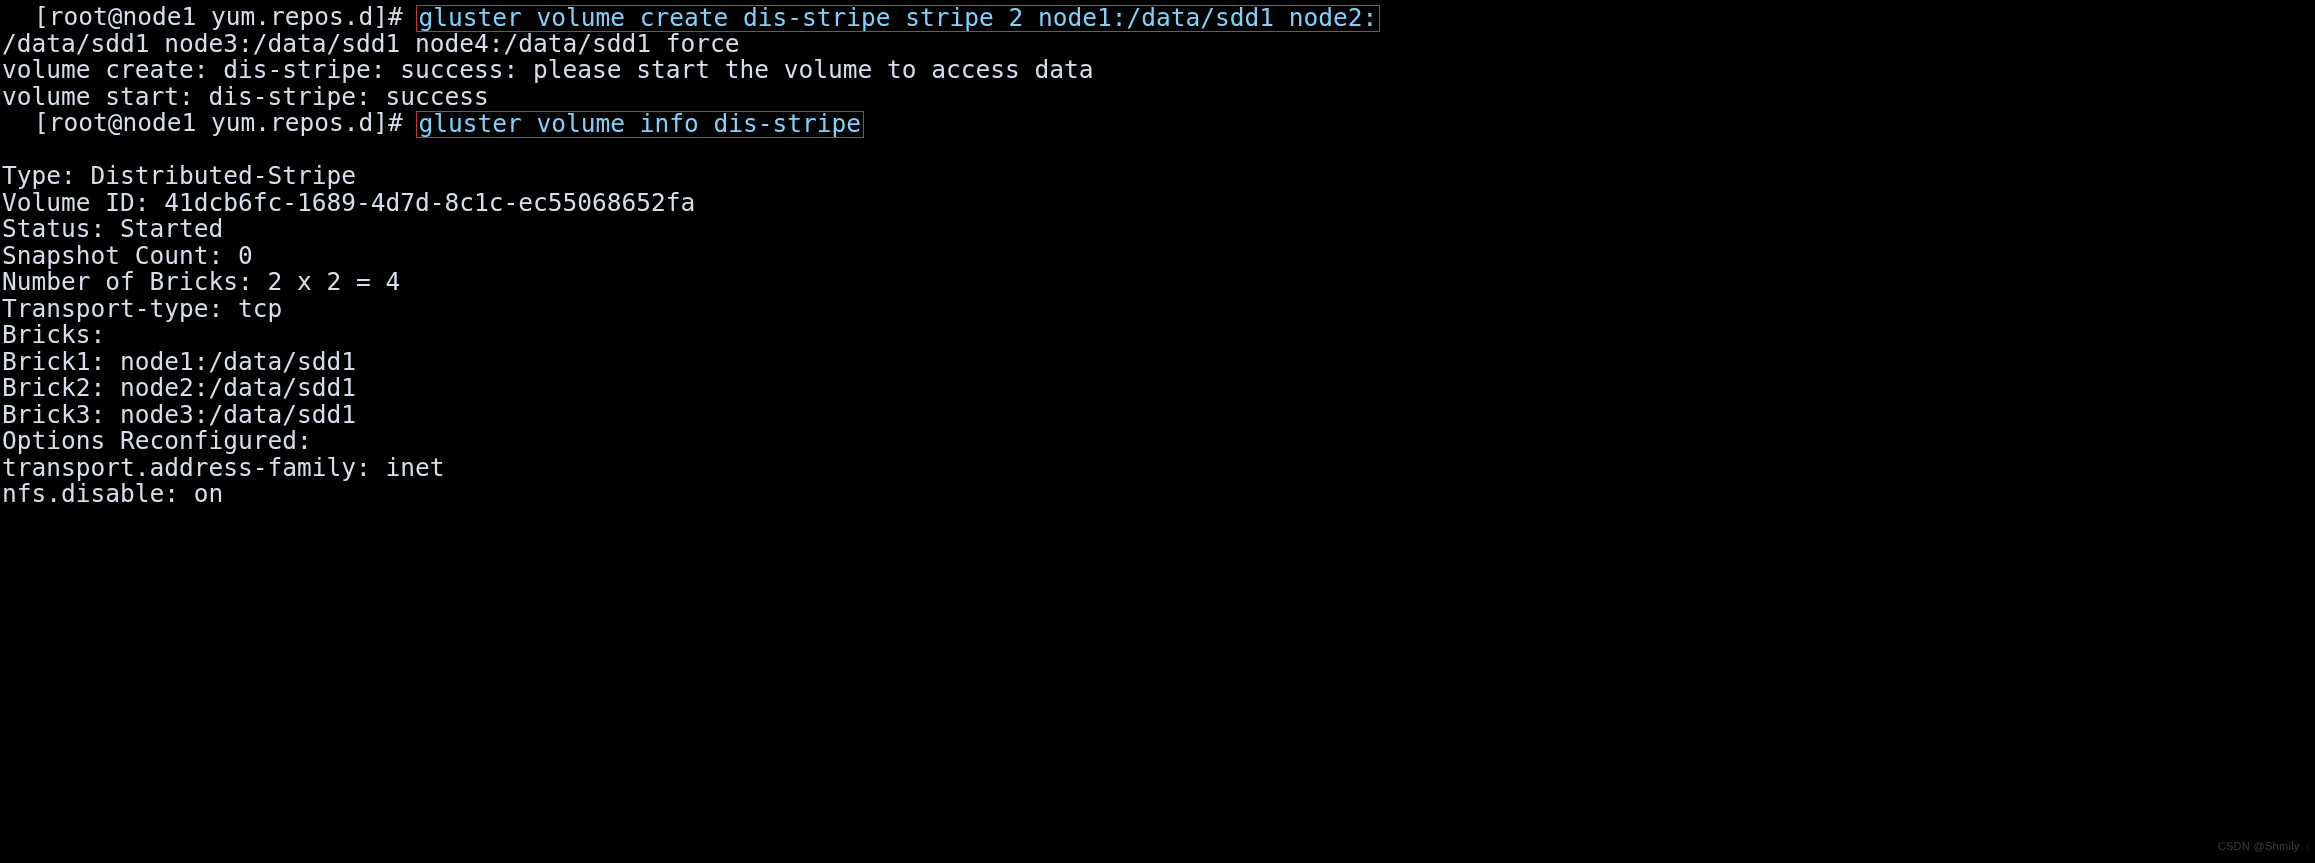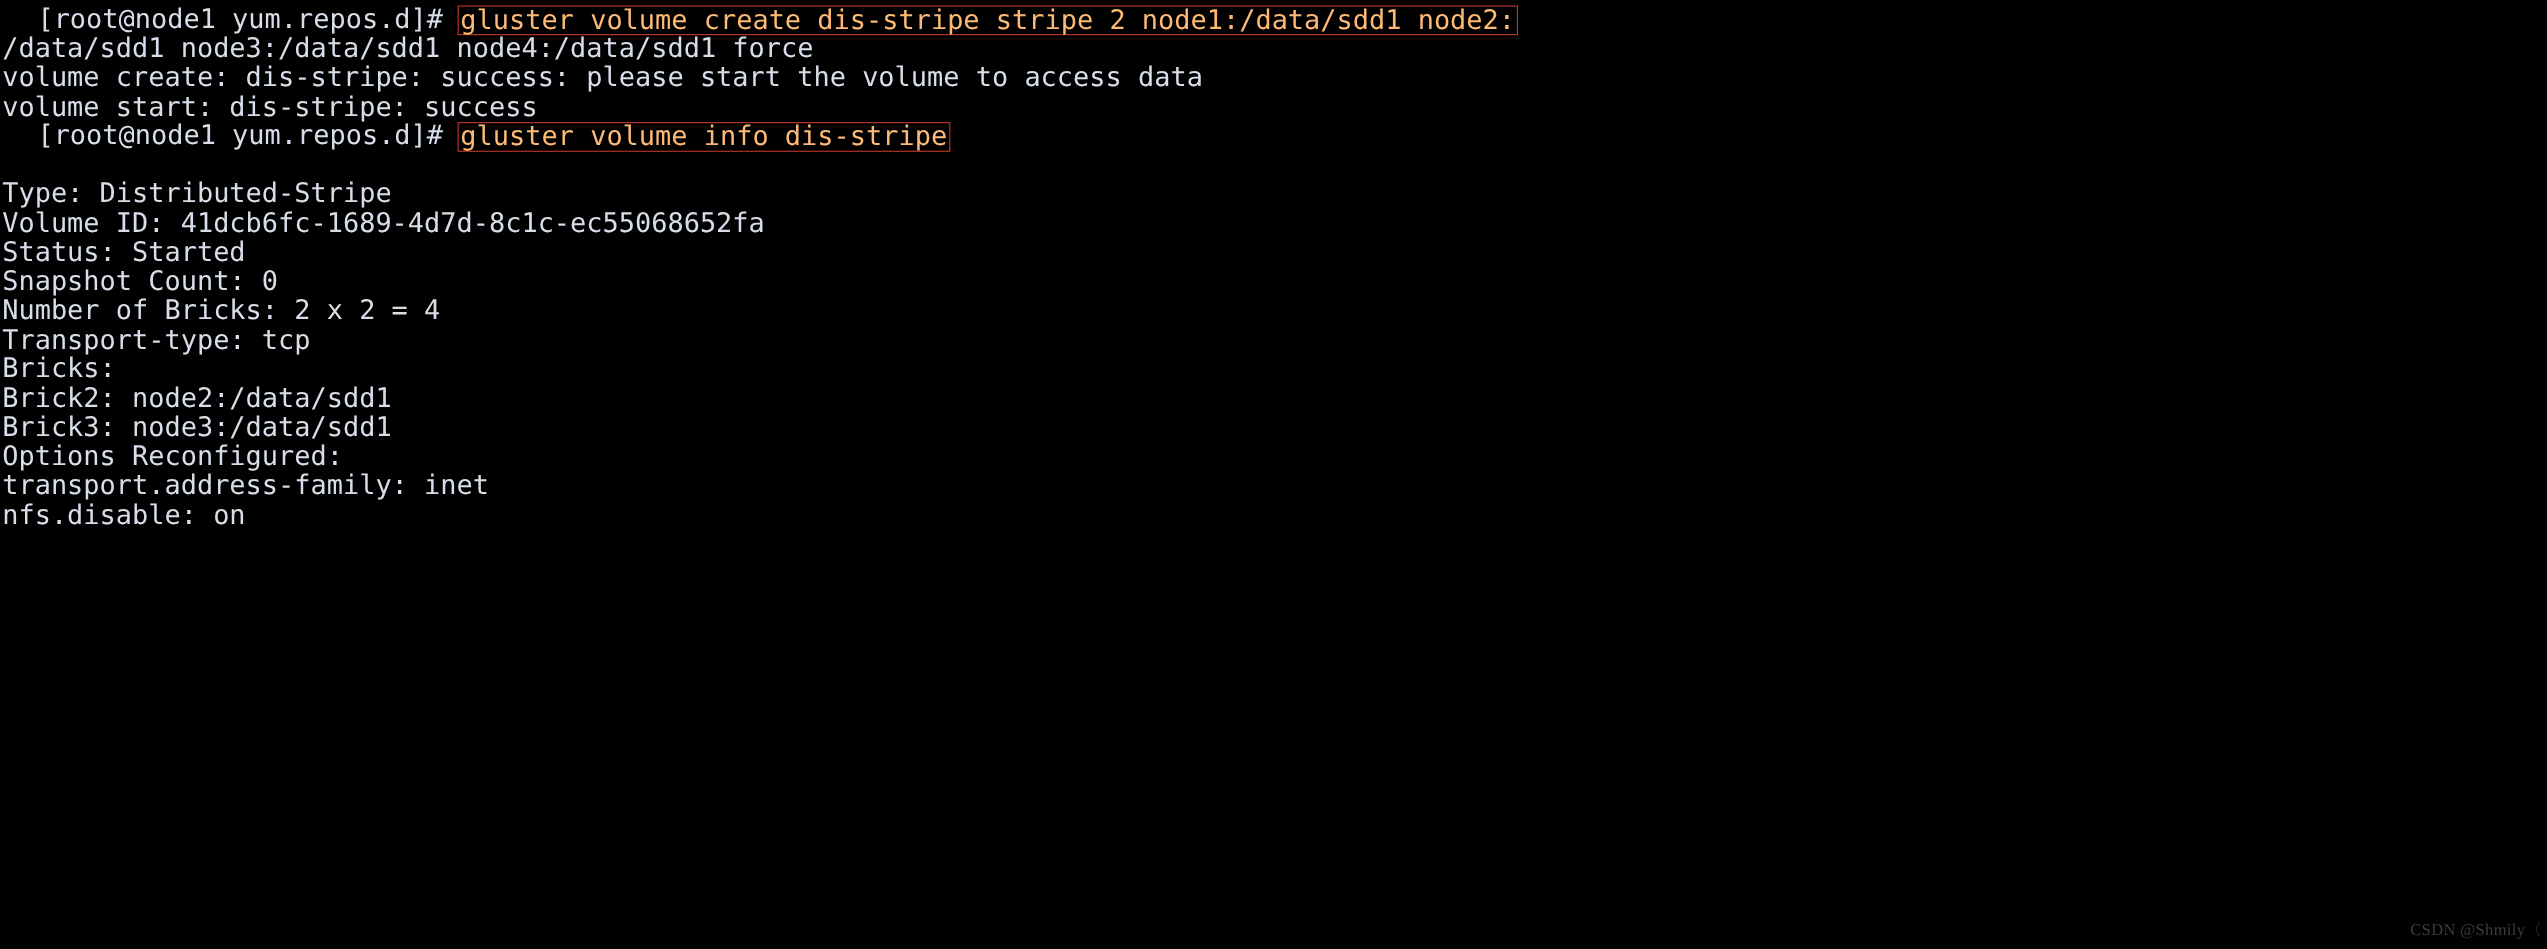--- a/index.html
+++ b/index.html
@@ -35,36 +35,36 @@
   .line.blank {
     height: 26.5px;
   }
   
   .cmd-box {
     display: inline-block;
     border: 1px solid #c0392b;
     padding: 0px 2px 1px 2px;
     margin: 0 0 0 -2px;
     box-sizing: border-box;
-    color: #fdba74;
+    color: #7dd3fc;
     line-height: 24px;
     vertical-align: baseline;
     position: relative;
     top: 1px;
   }
   .prompt {
     color: #d8dee9;
     margin-left: 32px;
   }
   .watermark {
     position: absolute;
     right: 4px;
     bottom: 4px;
-    font-family: Liberation Serif, serif;
-    font-size: 15px;
+    font-family: Liberation Sans, sans-serif;
+    font-size: 11px;
     color: #3d3d3d;
     letter-spacing: 0.3px;
     white-space: pre;
   }
 </style>
 </head>
 <body>
 
 <div id="terminal">
 
@@ -81,20 +81,21 @@
 
   <div class="line blank"></div>
 
   <div class="line">Type: Distributed-Stripe</div>
   <div class="line">Volume ID: 41dcb6fc-1689-4d7d-8c1c-ec55068652fa</div>
   <div class="line">Status: Started</div>
   <div class="line">Snapshot Count: 0</div>
   <div class="line">Number of Bricks: 2 x 2 = 4</div>
   <div class="line">Transport-type: tcp</div>
   <div class="line">Bricks:</div>
+  <div class="line">Brick1: node1:/data/sdd1</div>
   <div class="line">Brick2: node2:/data/sdd1</div>
   <div class="line">Brick3: node3:/data/sdd1</div>
   <div class="line">Options Reconfigured:</div>
   <div class="line">transport.address-family: inet</div>
   <div class="line">nfs.disable: on</div>
 
   <div class="watermark">CSDN @Shmily〈</div>
 </div>
 
 </body></html>

